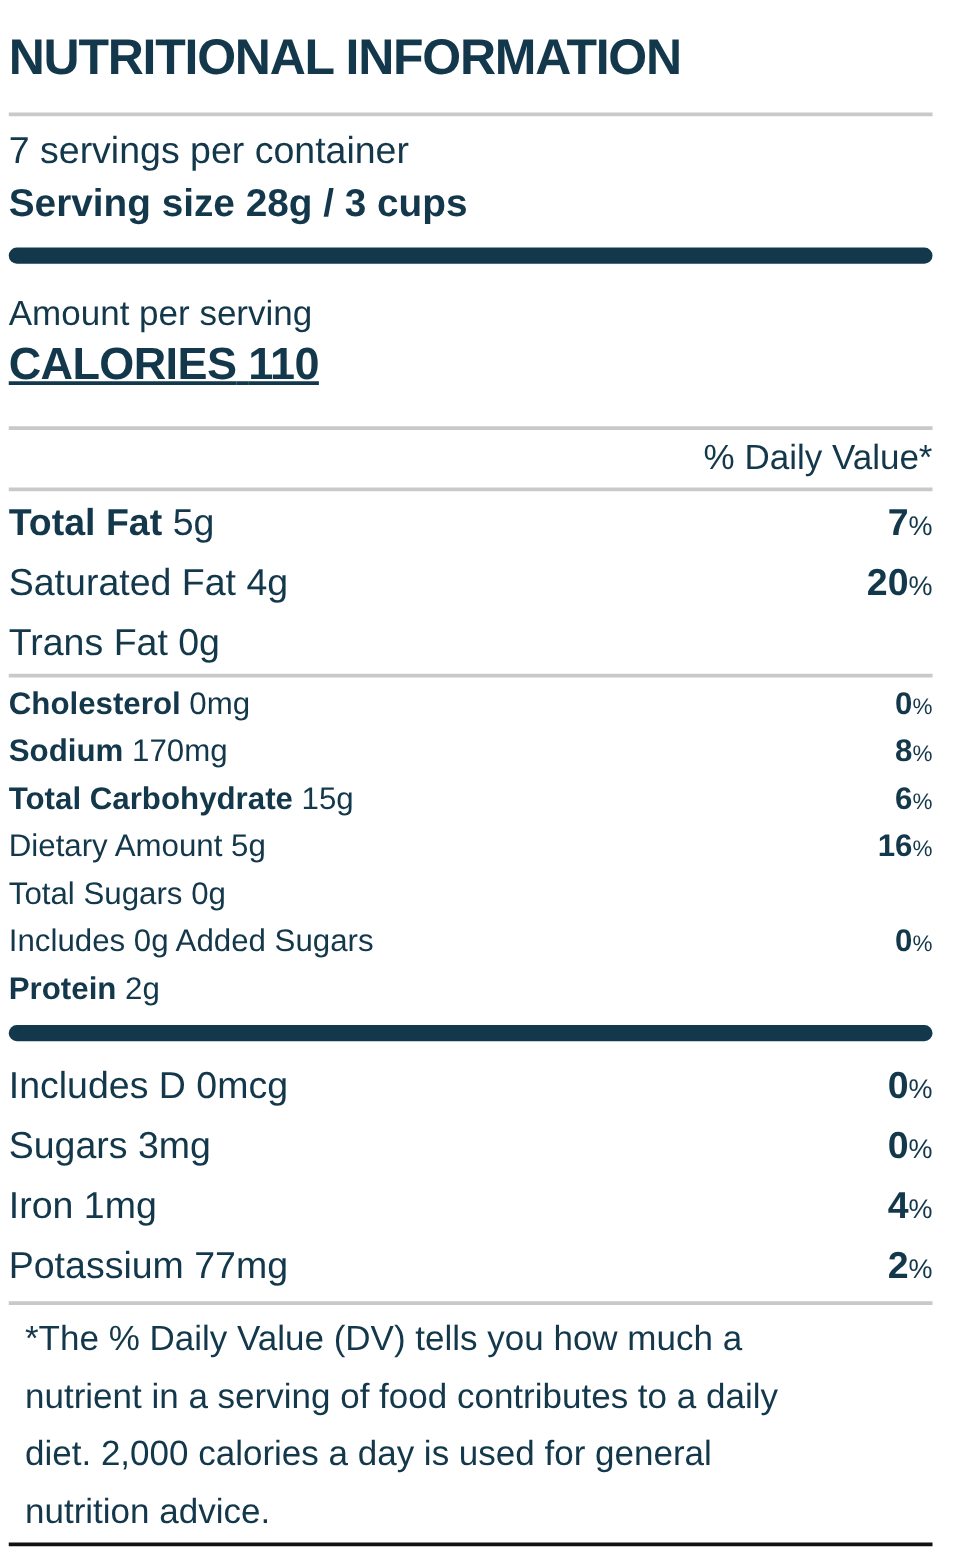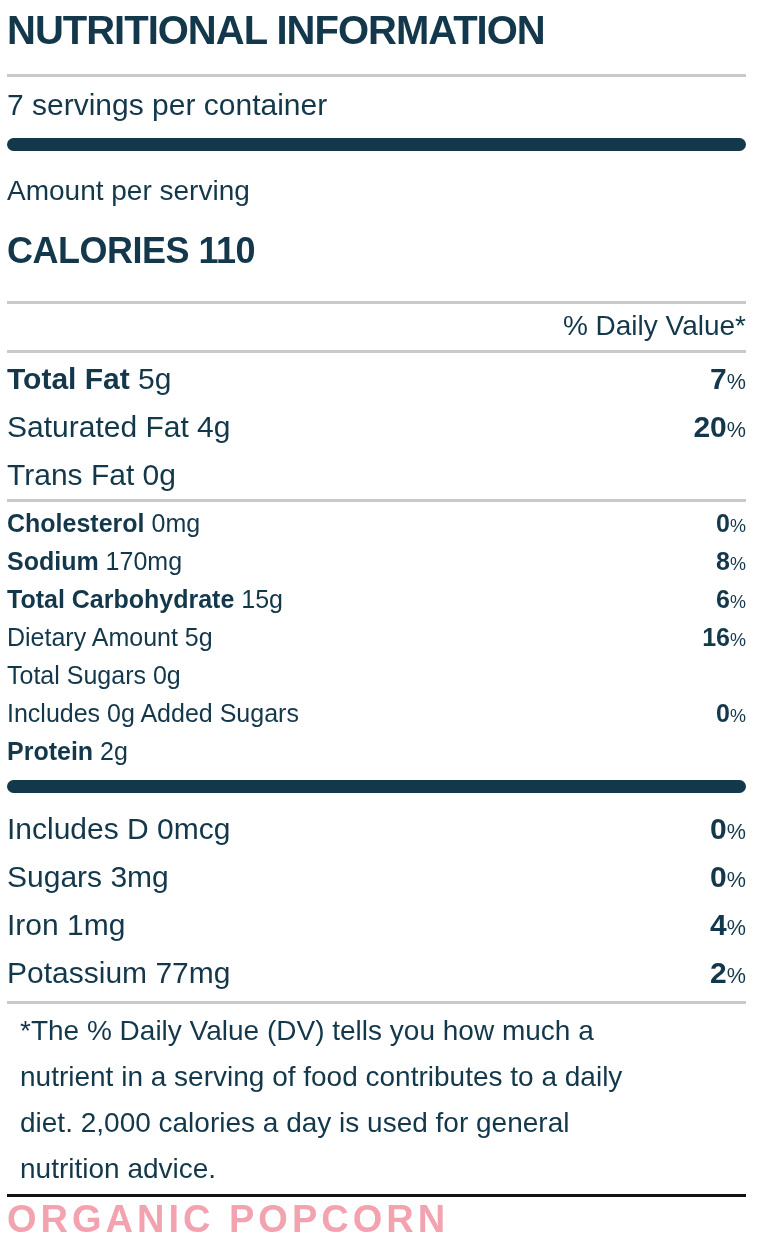--- a/index.html
+++ b/index.html
@@ -15,20 +15,21 @@
     background: #ffffff;
     overflow: hidden;
     padding: 10px 24px 0 7px;
   }
   .title {
     font-size: 40px;
     font-weight: 700;
     letter-spacing: -1px;
     line-height: 40px;
     color: #14384b;
+    margin-top: 16px;
   }
   .divider {
     height: 3px;
     background: #c9c9c9;
     border: none;
   }
   .div-title { margin-top: 24px; }
   .servings-line {
     margin-top: 8px;
     font-size: 30px;
@@ -45,25 +46,26 @@
     border-radius: 8px;
     border: none;
   }
   .bar-top { margin-top: 13px; }
   .amount-line {
     margin-top: 22px;
     font-size: 28px;
     line-height: 36px;
   }
   .calories-line {
-    margin-top: 20px;
+    margin-top: 0;
     font-size: 36px;
     font-weight: 700;
     letter-spacing: -0.5px;
     line-height: 44px;
+    text-decoration: underline;
   }
   .div-cal { margin-top: 28px; }
   .dv-header {
     margin-top: 0;
     font-size: 28px;
     line-height: 44px;
     text-align: right;
   }
   .div-dv { margin-top: 2px; }
   .group { width: 100%; }
@@ -109,20 +111,24 @@
 <body>
 
 <div class="label">
 
   <div class="title">NUTRITIONAL INFORMATION</div>
 
   <div class="divider div-title"></div>
 
   <div class="servings-line">7 servings per container</div>
 
+  <div class="serving-size">
+    <span>Serving size</span>
+    <span>28g / 3 cups</span>
+  </div>
 
   <div class="bar bar-top"></div>
 
   <div class="amount-line">Amount per serving</div>
 
   <div class="calories-line">
     <span>CALORIES</span>
     <span>110</span>
   </div>
 

